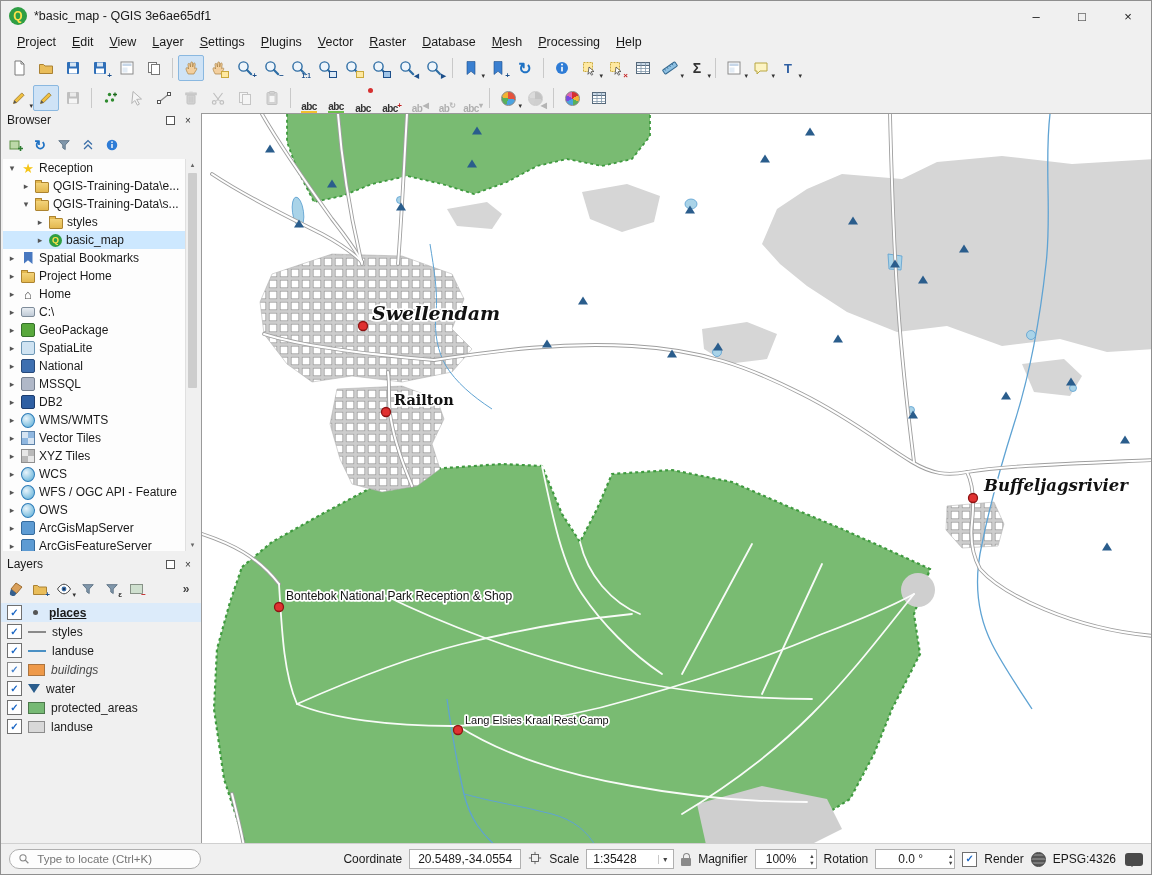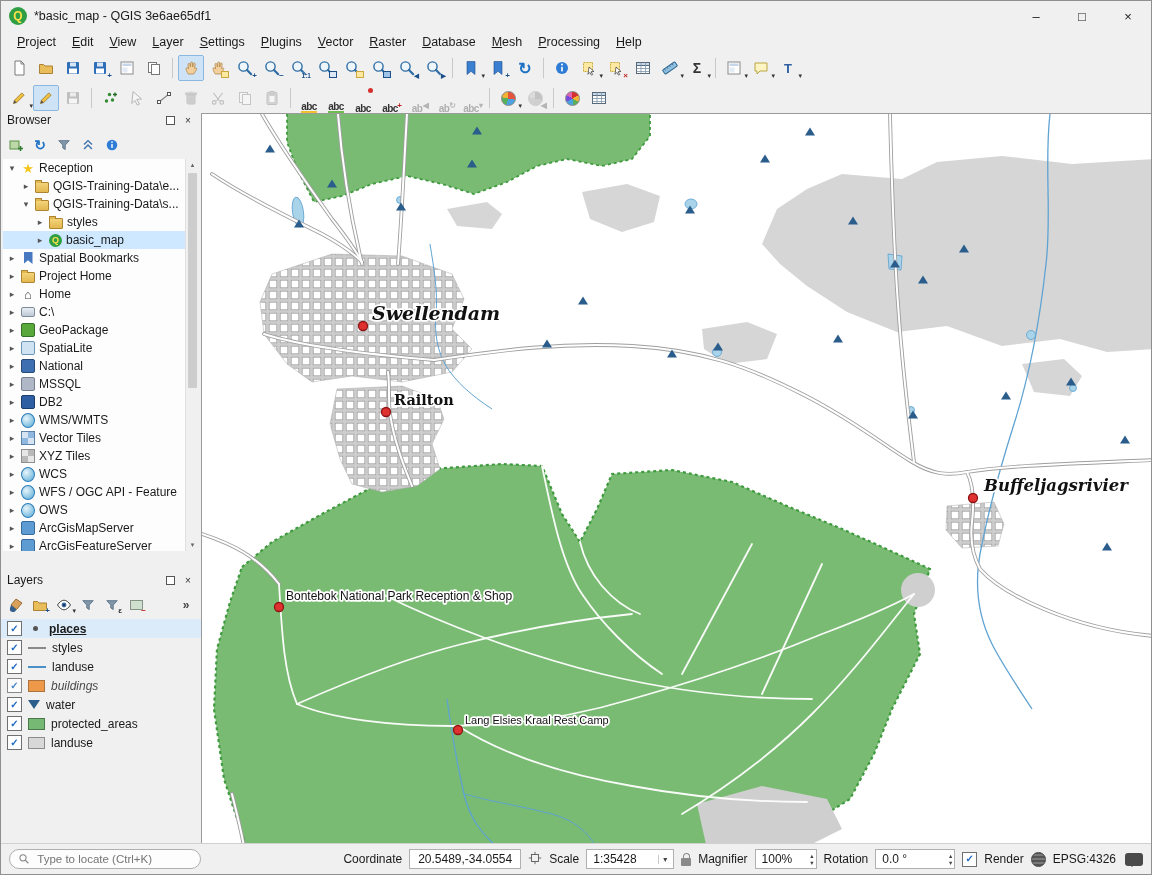--- a/index.html
+++ b/index.html
@@ -102,21 +102,21 @@
   .mlbl-sm{font:12px "Liberation Sans",sans-serif;}
   .mlbl-xs{font:11px "Liberation Sans",sans-serif;}
 
   
   .statusbar{position:absolute;left:0;right:0;bottom:0;height:30px;background:#f0f0f0;border-top:1px solid #d0d0d0;display:flex;align-items:center;padding:0 8px;gap:7px;font-size:12px;}
   .locate{width:192px;height:20px;border:1px solid #b0b0b0;border-radius:10px;background:#fdfdfd;display:flex;align-items:center;padding:0 8px;gap:5px;box-sizing:border-box;flex:none;}
   .locate input{border:none;outline:none;background:transparent;font-size:11.5px;width:100%;font-family:inherit;color:#444;}
   .grow{flex:1;}
   .sb-label{flex:none;}
   .sb-box{height:20px;background:#fff;border:1px solid #b0b0b0;border-radius:0;display:flex;align-items:center;padding:0 6px;box-sizing:border-box;position:relative;flex:none;}
-  .sb-box.spin{padding-right:15px;}
+  .sb-box.spin{padding-right:15px;justify-content:center;}
   .arrcol{position:absolute;right:2px;top:2px;display:flex;flex-direction:column;font-size:6.5px;line-height:7px;color:#444;}
   .combo-arrow{margin-left:10px;border-left:1px solid #c9c9c9;padding-left:4px;font-size:8px;color:#444;}
   .lock{width:10px;height:8px;background:#8a8a8a;border-radius:1px;position:relative;margin-top:5px;flex:none;}
   .lock::before{content:"";position:absolute;top:-5px;left:1.5px;width:5px;height:5px;border:1.5px solid #8a8a8a;border-bottom:none;border-radius:4px 4px 0 0;}
   .epsg-icon{width:13px;height:13px;border-radius:50%;background:repeating-linear-gradient(0deg,#555 0 2px,#7a7a7a 2px 4px);border:1px solid #444;flex:none;}
   .balloon{width:18px;height:13px;background:#4a4a4a;border-radius:3px;position:relative;flex:none;margin-left:2px;}
   .balloon::after{content:"";position:absolute;left:3px;bottom:-5px;border:4px solid transparent;border-top-color:#4a4a4a;}
 </style>
 </head>
 <body>
@@ -707,21 +707,21 @@
           </span>
           <span class="tlabel">ArcGisFeatureServer</span>
         </div>
       <div class="vscroll">
         <span class="vs-arrow">▴</span>
         <span class="vthumb"></span>
         <span class="vs-arrow" style="margin-top:auto">▾</span>
       </div>
     </div>
 
-    <div class="panel-header" style="margin-top:22px">
+    <div class="panel-header" style="margin-top:6px">
       <span class="ph-title">Layers</span>
       <span class="ph-btn">
           <span class="ph-box"></span>
         </span>
       <span class="ph-btn">×</span>
     </div>
     <div class="panel-toolbar">
       <span class="pbtn">
           <svg class="i16">
             <use href="#s-brush"></use>

